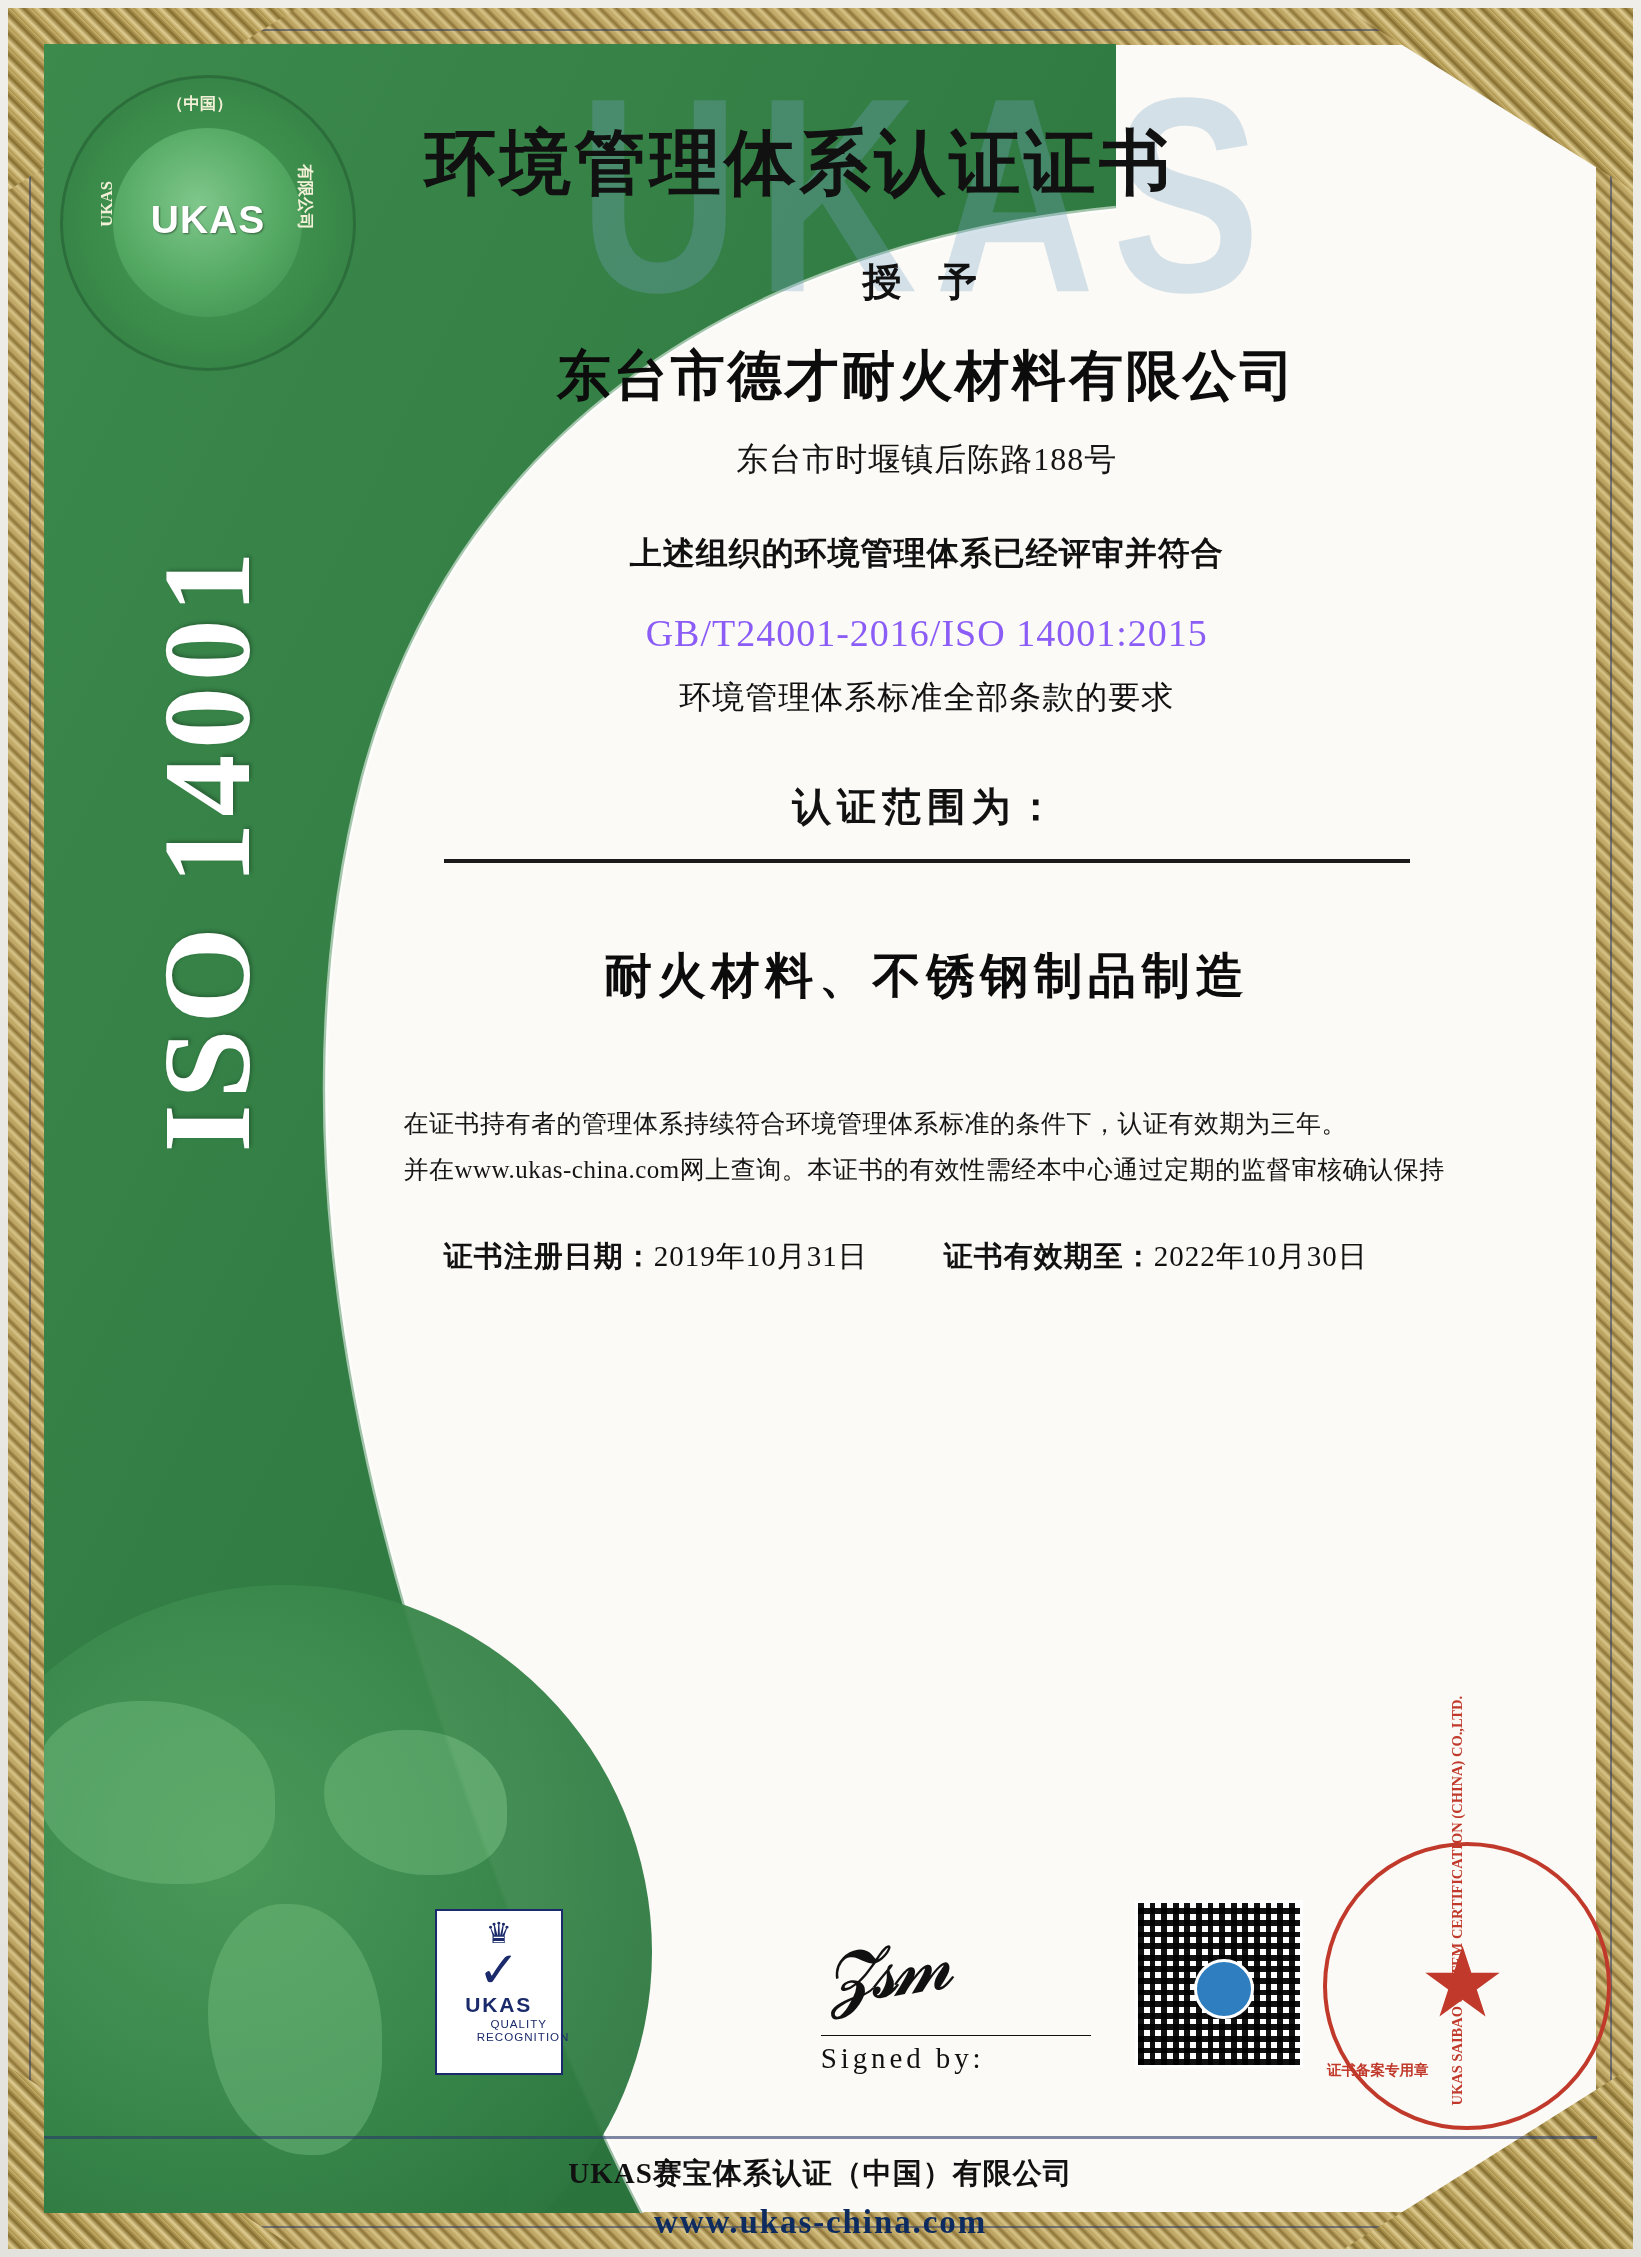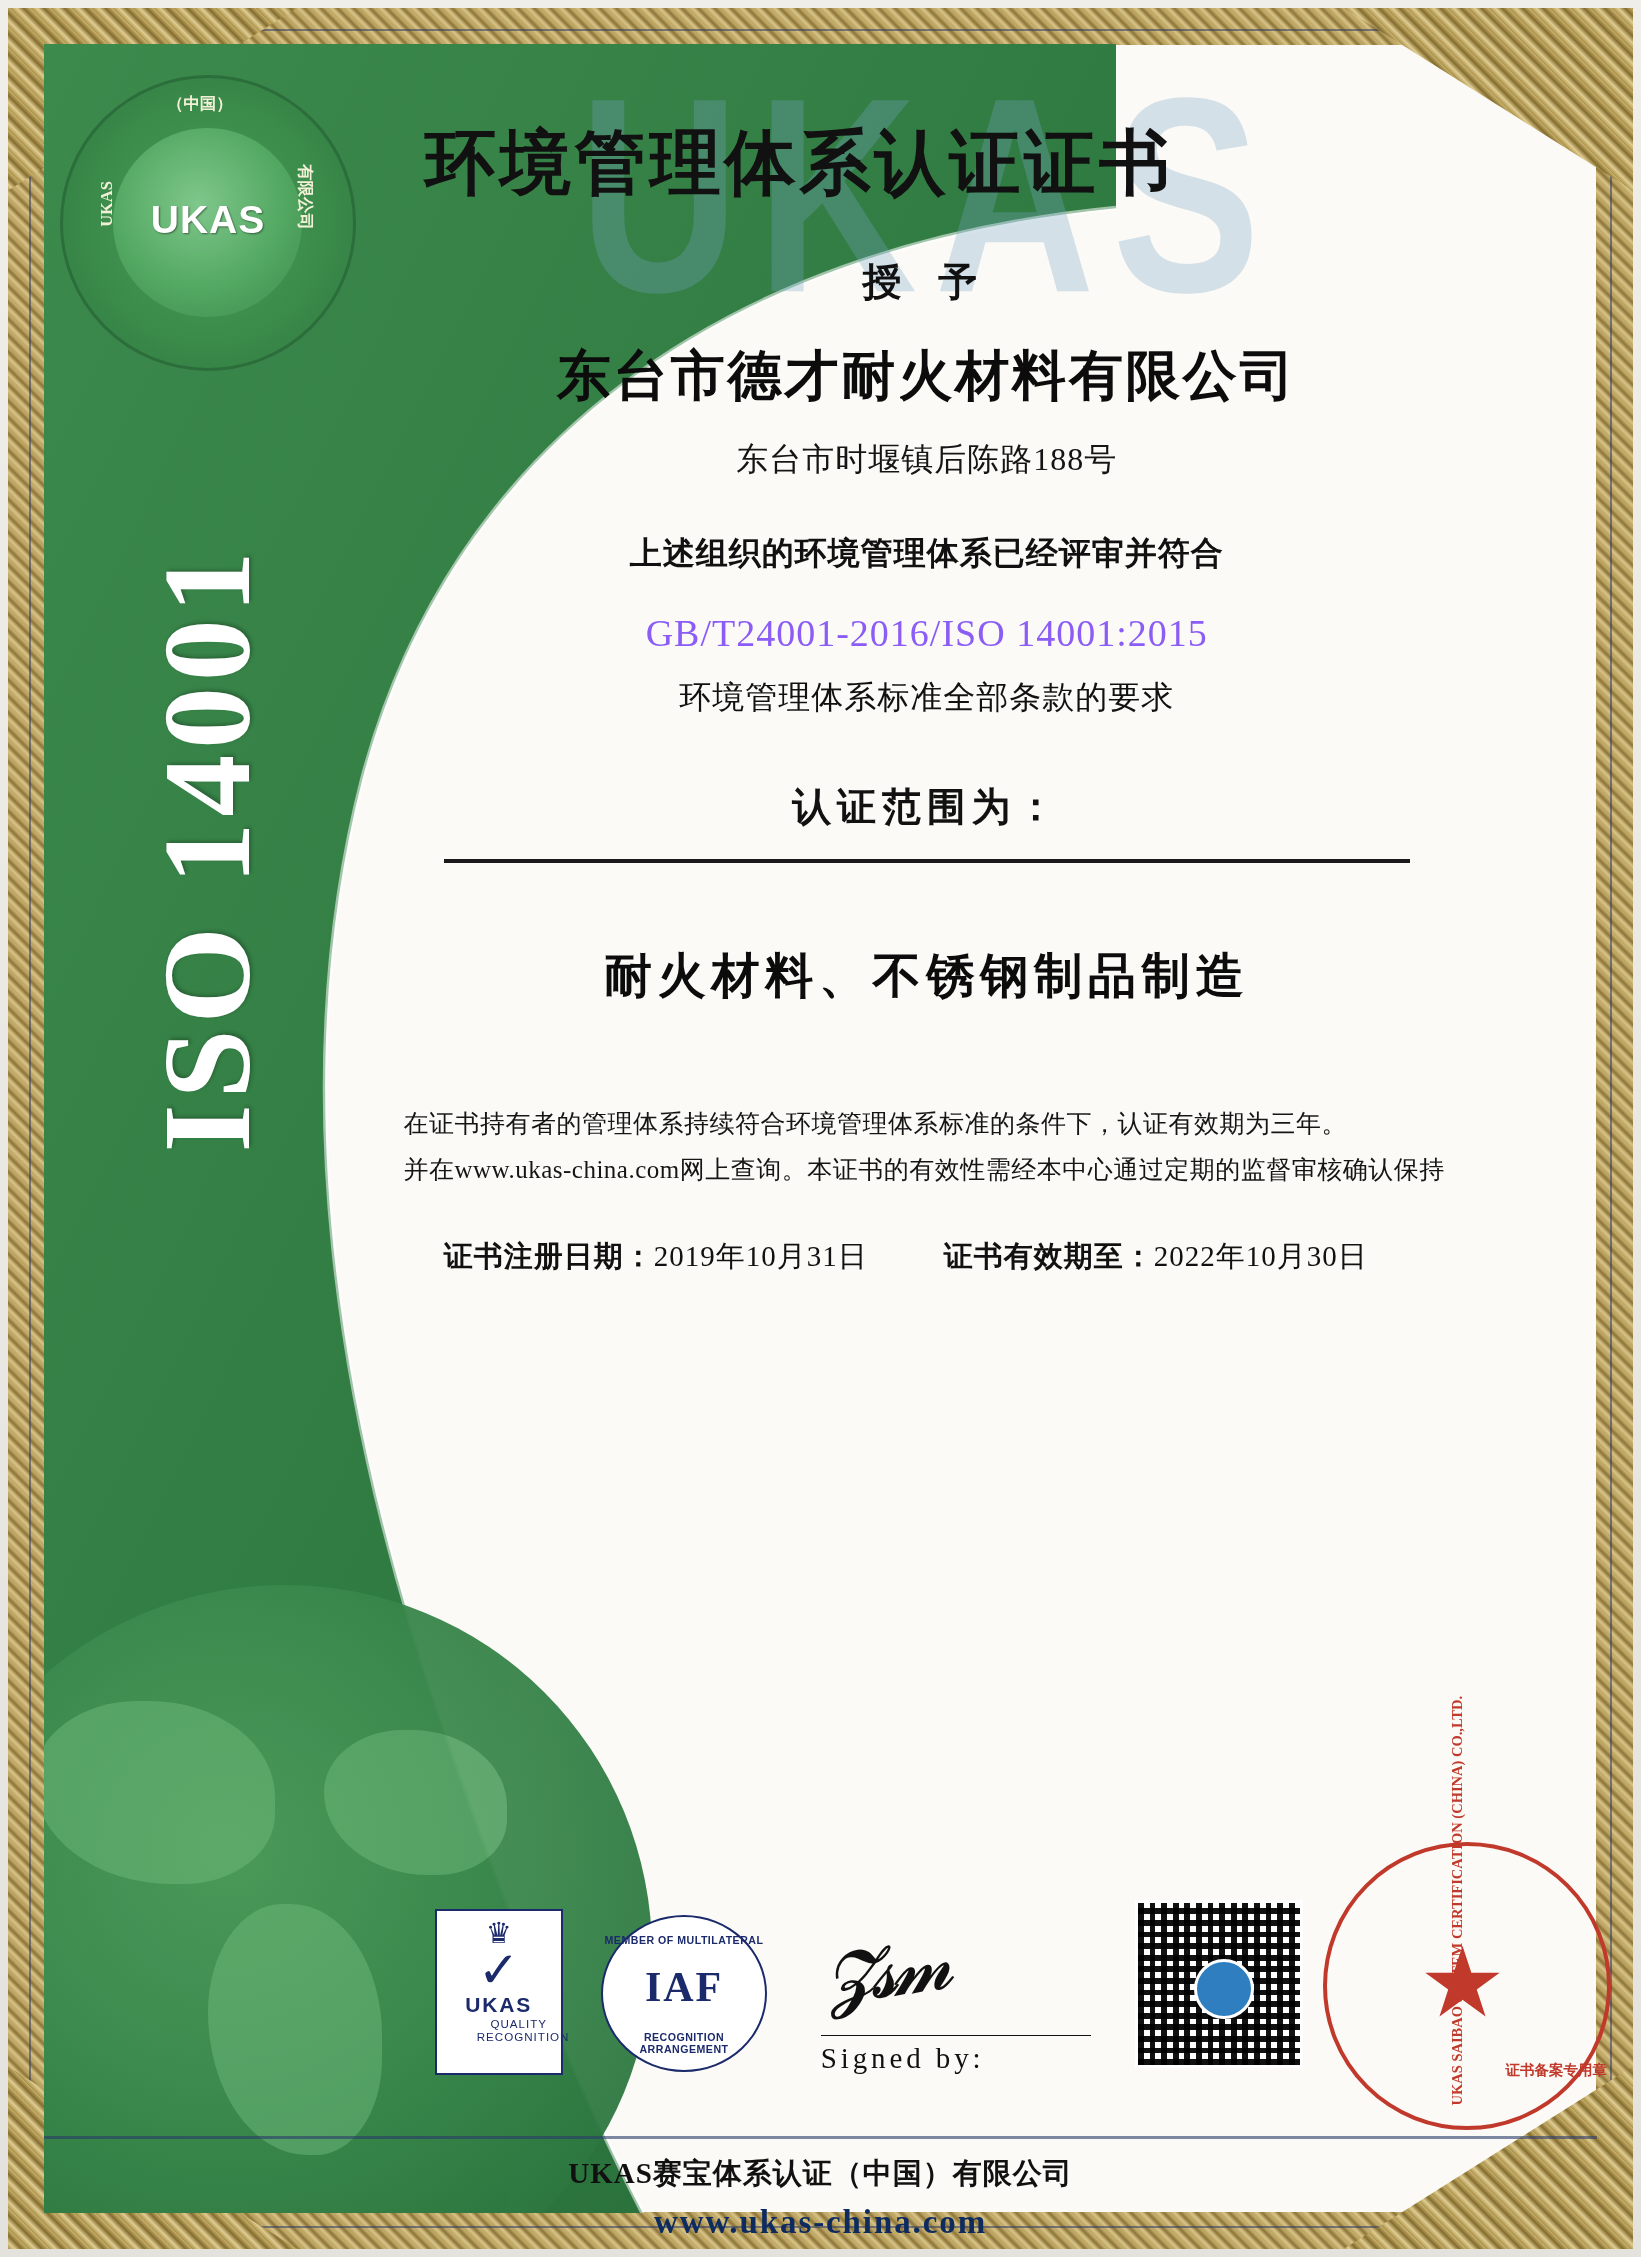--- a/index.html
+++ b/index.html
@@ -438,21 +438,21 @@
   .red-seal .sr {
     position: absolute;
     white-space: nowrap;
     transform-origin: center;
   }
   .red-seal .seal-bottom {
     position: absolute;
     left: 0;
     bottom: 46px;
     width: 280px;
-    text-align: right;
+    text-align: left;
     font-size: 14.5px;
     font-weight: bold;
   }
 
   
   .footer {
     position: absolute;
     left: 44px;
     top: 2136px;
     width: 1553px;
@@ -585,25 +585,20 @@
   <div class="logos">
 
     <div class="ukas-box">
       <div class="ukas-crown">♛</div>
       <div class="ukas-tick">✓</div>
       <div class="w1">UKAS</div>
       <div class="w2">QUALITY</div>
       <div class="w2">RECOGNITION</div>
     </div>
 
-    <div class="iaf-badge">
-      <div class="ring-top">MEMBER OF MULTILATERAL</div>
-      <div class="iaf">IAF</div>
-      <div class="ring-bot">RECOGNITION ARRANGEMENT</div>
-    </div>
 
     <div class="signature">
       <div class="sig-scribble">𝓩𝓼𝓶</div>
       <div class="signed-by">Signed by:</div>
     </div>
 
     <div class="qr">
       <div class="qr-center"></div>
     </div>
 

